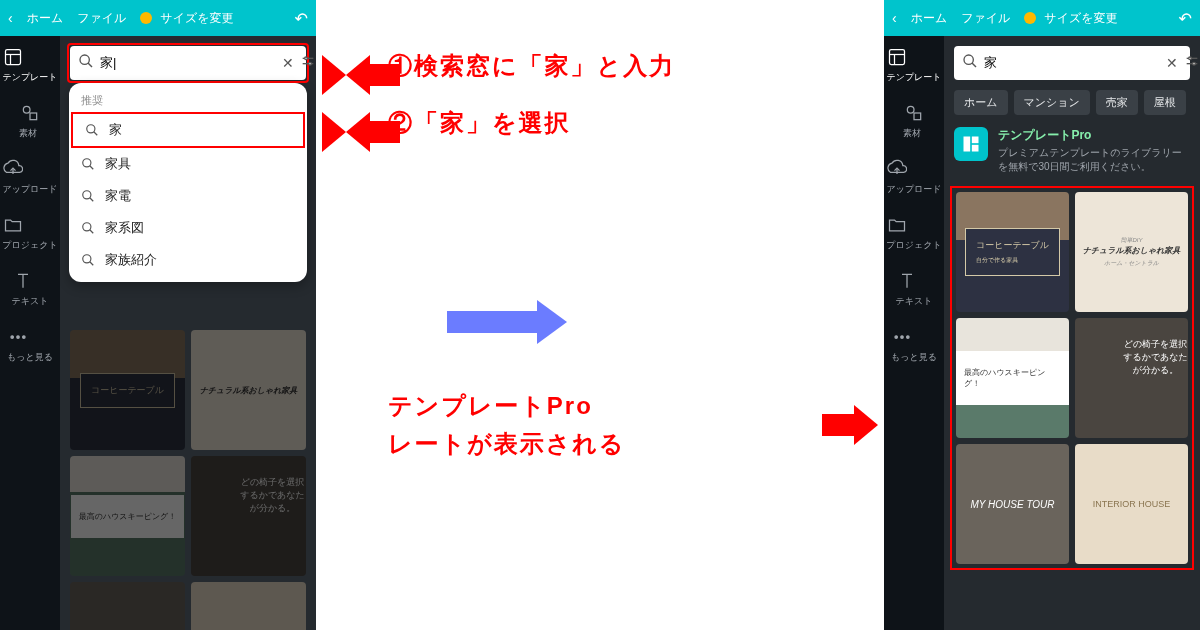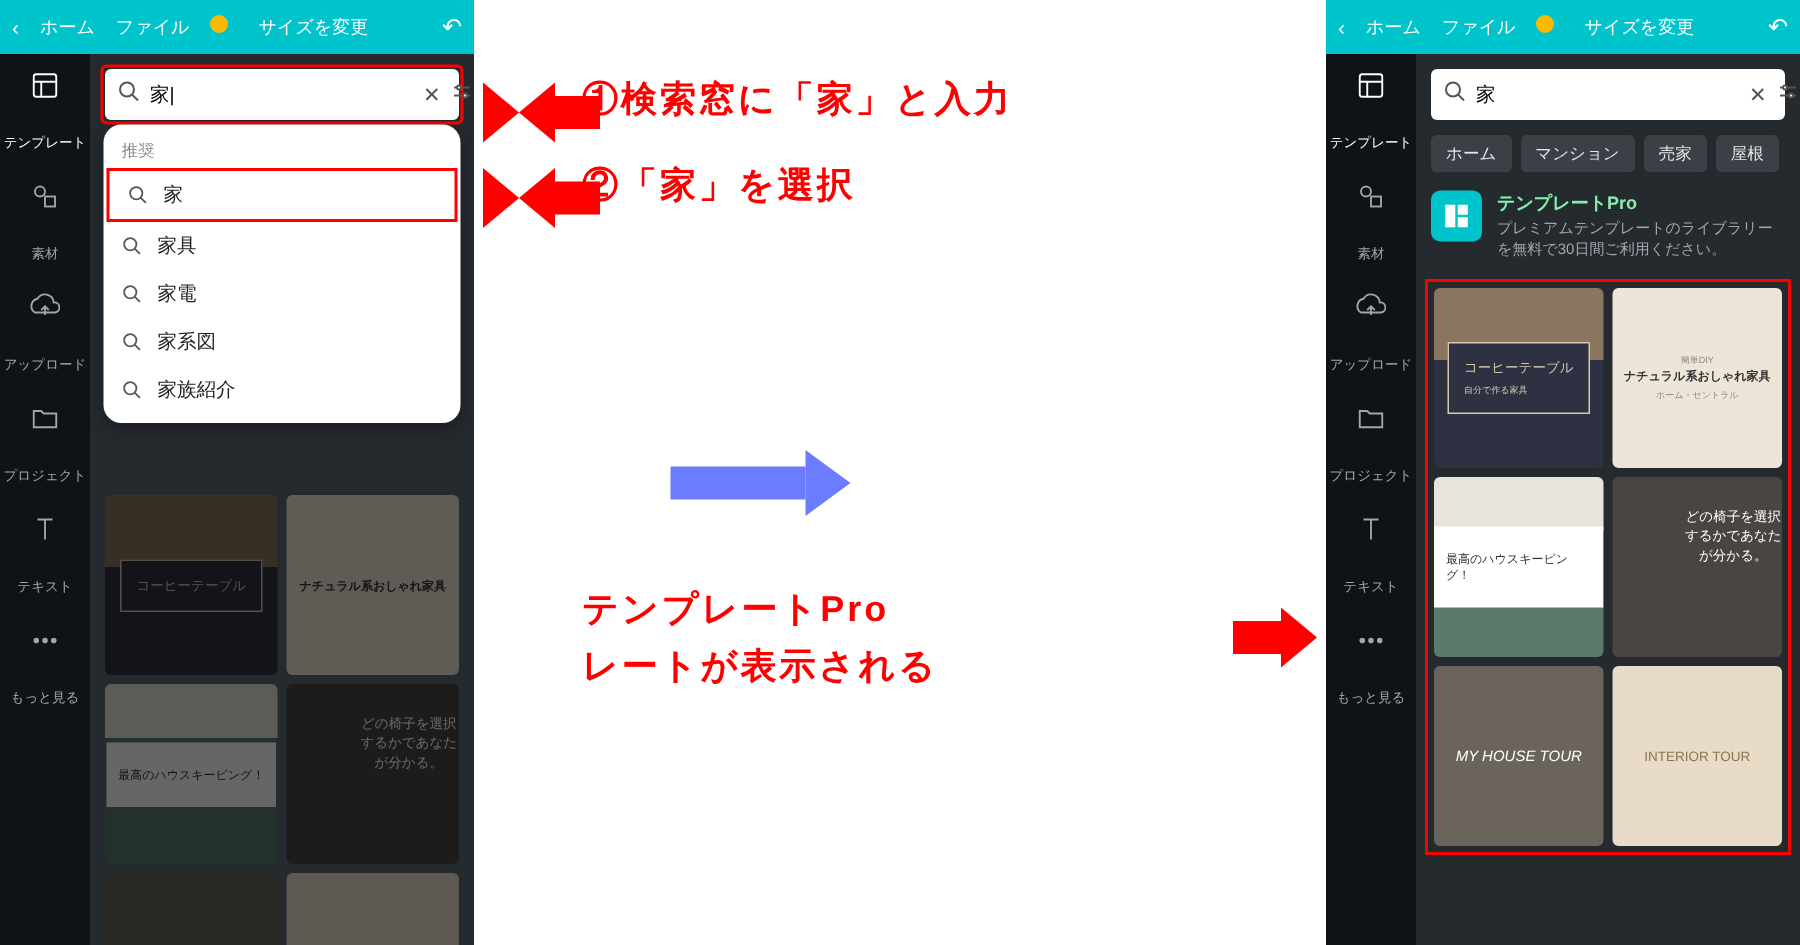--- a/index.html
+++ b/index.html
@@ -4,27 +4,27 @@
 <style>
 * { margin: 0; padding: 0; box-sizing: border-box; font-family: "Hiragino Sans", "Meiryo", sans-serif; }
 body { width: 1200px; height: 630px; background: #fff; position: relative; overflow: hidden; }
 
 .app { position: absolute; top: 0; width: 316px; height: 630px; background: #0e1318; }
 .app.left { left: 0; }
 .app.right { left: 884px; }
 
 .topbar { height: 36px; background: #00c4cc; display: flex; align-items: center; padding: 0 8px; gap: 14px; color: #fff; font-size: 12px; }
 .topbar .chev { font-size: 14px; }
-.topbar .resize { display: flex; gap: 20px; }
+.topbar .resize { display: flex; align-items: center; gap: 8px; }
 .topbar .crown { width: 12px; height: 12px; border-radius: 50%; background: #ffb800; display: inline-block; }
 .topbar .undo { margin-left: auto; font-size: 16px; }
 
 .body { display: flex; height: calc(100% - 36px); }
 .rail { width: 60px; background: #0e1318; display: flex; flex-direction: column; align-items: center; padding-top: 10px; gap: 18px; }
-.rail-item { display: flex; flex-direction: column; align-items: center; gap: 21px; color: #a0a6ad; font-size: 9px; cursor: pointer; }
+.rail-item { display: flex; flex-direction: column; align-items: flex-start; gap: 3px; color: #a0a6ad; font-size: 9px; cursor: pointer; }
 .rail-item.active { color: #fff; }
 .rail-item .ico { width: 22px; height: 22px; display: flex; align-items: center; justify-content: center; }
 .rail-item svg { width: 20px; height: 20px; stroke: currentColor; fill: none; stroke-width: 1.5; }
 
 .panel { flex: 1; background: #252a2f; padding: 10px 10px 0 10px; position: relative; overflow: hidden; }
 
 .searchwrap { position: relative; }
 .search { height: 34px; background: #fff; border-radius: 4px; display: flex; align-items: center; padding: 0 8px; gap: 6px; }
 .search .mag { color: #555; }
 .search input { flex: 1; border: none; outline: none; font-size: 13px; background: transparent; }
@@ -50,21 +50,21 @@
 .promo .ptxt .t2 { color: #a0a6ad; font-size: 10px; line-height: 1.4; margin-top: 2px; }
 
 .grid { margin-top: 12px; display: grid; grid-template-columns: 1fr 1fr; gap: 6px; }
 .grid.hl { border: 2px solid #ff0000; padding: 4px; margin-left: -4px; margin-right: -4px; }
 .tmpl { height: 120px; border-radius: 4px; position: relative; overflow: hidden; background: #3a4046; display: flex; align-items: center; justify-content: center; flex-direction: column; }
 .tmpl.dim { filter: brightness(0.4); }
 
 
 .t-coffee { background: linear-gradient(#8a7560 40%, #2d3142 40%); }
 .t-coffee .box { background: #2d3142; color: #d4c9a8; font-size: 9px; padding: 10px; border: 1px solid #d4c9a8; }
-.t-natural { background: #ede5d8; color: #333; }
+.t-natural { background: #ede5d8; color: #333; font-style: italic; }
 .t-natural .tt { font-size: 8px; font-weight: 600; }
 .t-house { background: linear-gradient(#e8e4dc 30%, #5a7a6a 30%); }
 .t-house .bar { background: #fff; color: #333; font-size: 8px; padding: 16px 8px; }
 .t-chair { background: #4a4540; color: #fff; justify-content: flex-start; padding-top: 20px; padding-left: 48px; }
 .t-chair .tt { font-size: 9px; }
 .t-tour { background: #6a645c; color: #fff; }
 .t-tour .tt { font-size: 10px; font-style: italic; }
 .t-int { background: #e8dcc8; color: #8a7550; }
 .t-int .tt { font-size: 9px; }
 
@@ -350,21 +350,21 @@
           </div>
         <div class="tmpl t-chair">
             <span class="tt">どの椅子を選択</span>
             <span class="tt">するかであなた</span>
             <span class="tt">が分かる。</span>
           </div>
         <div class="tmpl t-tour">
             <span class="tt">MY HOUSE TOUR</span>
           </div>
         <div class="tmpl t-int">
-            <span class="tt">INTERIOR TOUR</span>
+            <span class="tt">INTERIOR HOUSE</span>
           </div>
       </div>
     </div>
   </div>
 </div>
 
 <div class="arrow-r row arrow-l" style="left:322px; top:55px;">
   <div class="shaft" style="width:30px"></div>
     <div class="head"></div>
 </div>

